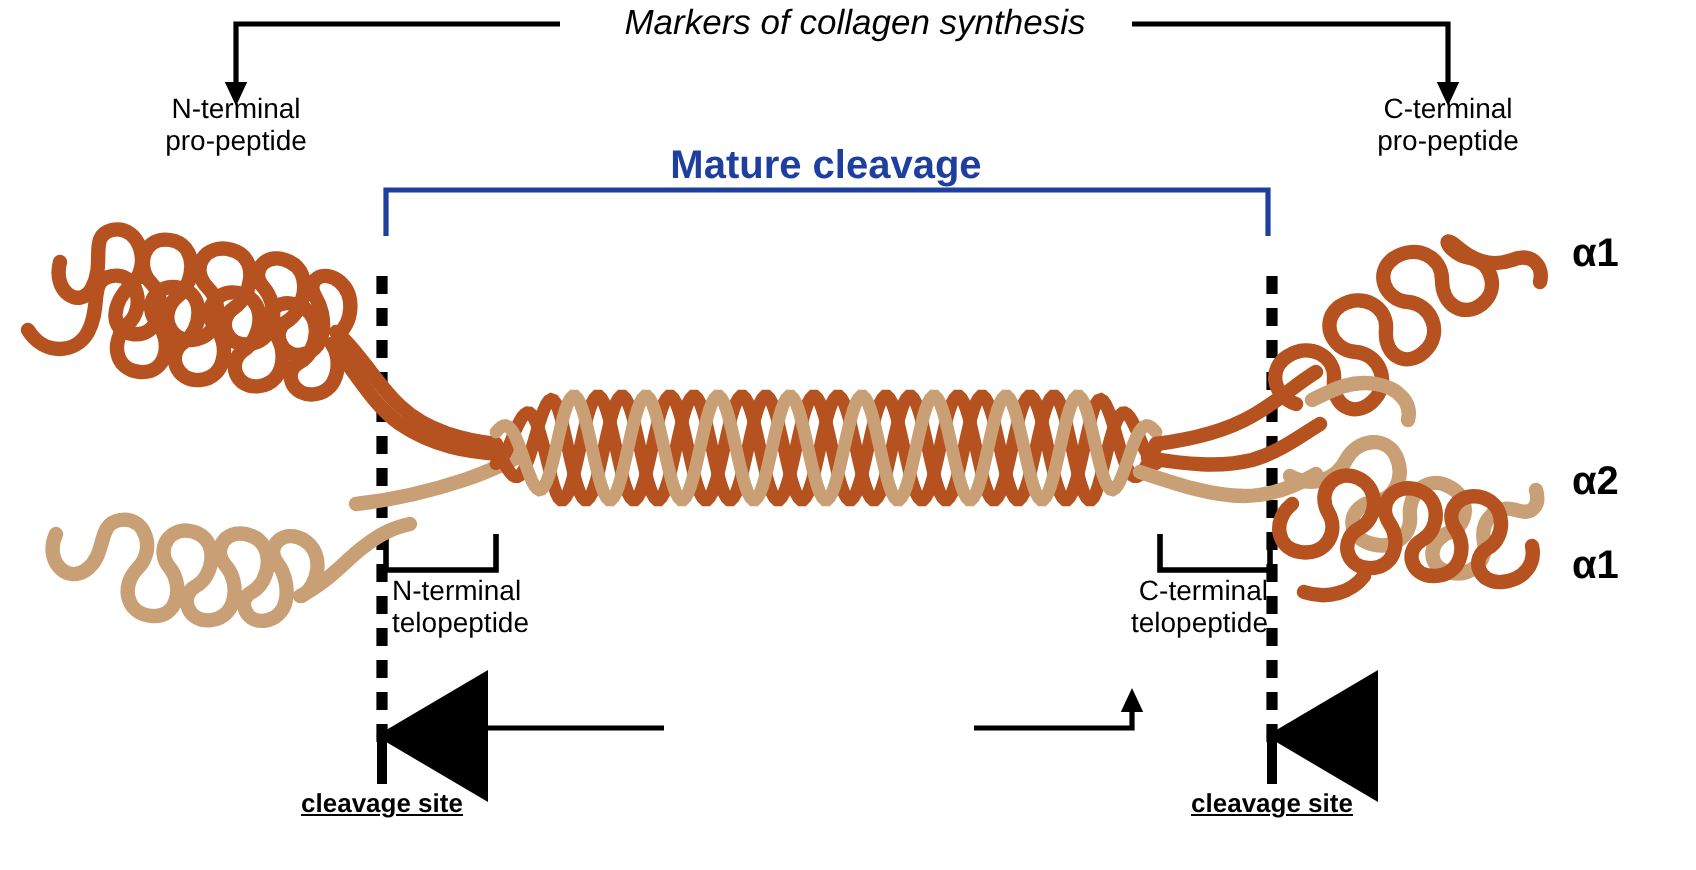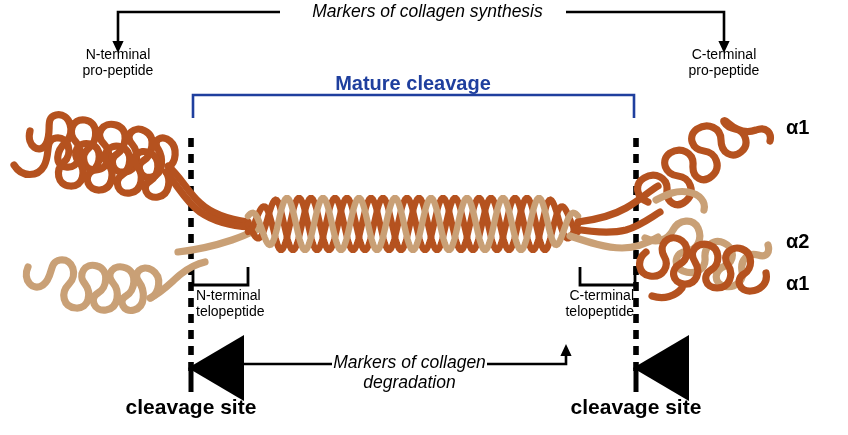--- a/index.html
+++ b/index.html
@@ -2,21 +2,21 @@
 <html><head>
 <meta charset="utf-8">
 <style>
   html,body{margin:0;padding:0;background:#fff;}
   body{font-family:"Liberation Sans",sans-serif;}
   #stage{position:relative;width:848px;height:435px;background:#ffffff;overflow:hidden;}
   #fig{position:absolute;left:0;top:0;width:848px;height:435px;}
   .lbl{position:absolute;color:#000;line-height:1.12;text-align:center;white-space:pre-line;}
   .plain{font-size:14px;}
   .ital{font-style:italic;font-size:17.5px;font-weight:500;}
-  .bold{font-weight:bold;font-size:21px;}
+  .bold{font-weight:bold;font-size:13px;text-decoration:underline;}
   .blue{color:#1f3f9e;font-weight:bold;font-size:20px;}
   .greek{font-size:20px;font-weight:bold;}
 </style>
 </head>
 <body>
 
 <div id="stage">
 
   <svg id="fig" viewBox="0 0 848 435">
     <defs>
@@ -163,21 +163,20 @@
   <div class="lbl plain" style="left:48px;top:47px;width:140px;">N-terminal
 pro-peptide</div>
 
   <div class="lbl plain" style="left:654px;top:47px;width:140px;">C-terminal
 pro-peptide</div>
 
   <div class="lbl blue" style="left:293px;top:72px;width:240px;">Mature cleavage</div>
 
   <div class="lbl ital" style="left:285px;top:2px;width:285px;">Markers of collagen synthesis</div>
 
-  <div class="lbl ital" style="left:331px;top:353px;width:157px;">Markers of collagen degradation</div>
 
   <div class="lbl plain" style="left:196px;top:288px;width:150px;text-align:left;">N-terminal
 telopeptide</div>
 
   <div class="lbl plain" style="left:487px;top:288px;width:147px;text-align:right;">C-terminal
 telopeptide</div>
 
   <div class="lbl bold" style="left:111px;top:395px;width:160px;">cleavage site</div>
 
   <div class="lbl bold" style="left:556px;top:395px;width:160px;">cleavage site</div>

